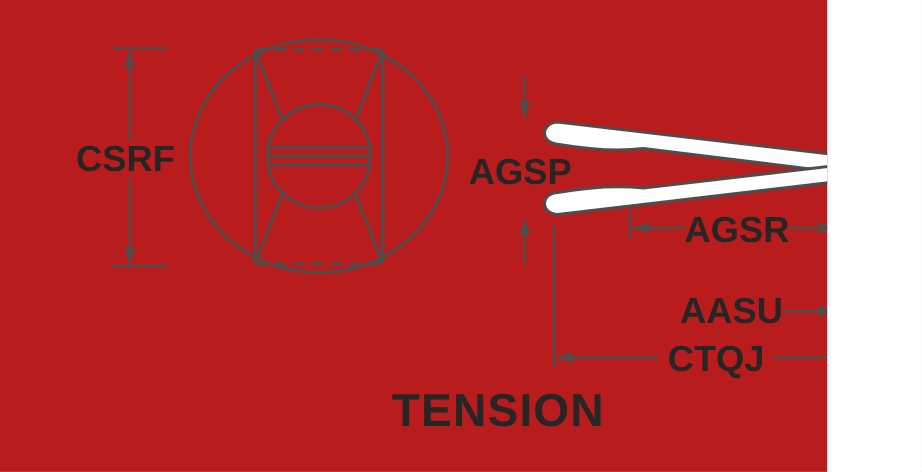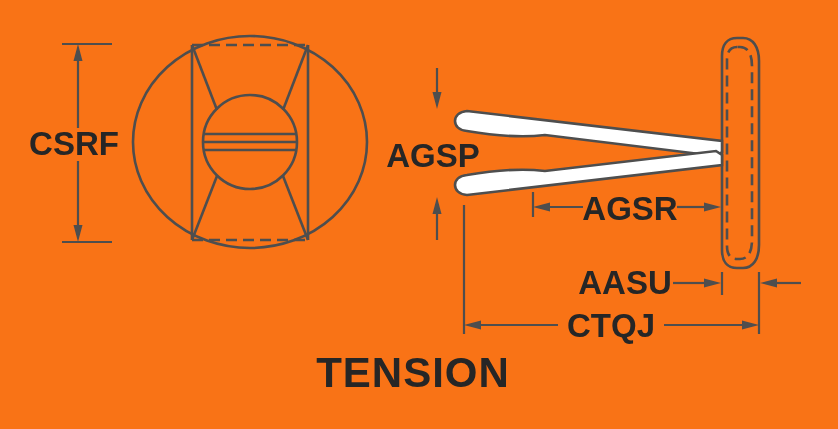--- a/index.html
+++ b/index.html
@@ -3,24 +3,25 @@
 <meta charset="utf-8">
 <style>
   html, body {
     margin: 0;
     padding: 0;
     background: #ffffff;
     font-family: "Liberation Sans", sans-serif;
   }
   .canvas {
     position: relative;
-    width: 838px;
+    width: 712px;
     height: 429px;
-    background: #f97316;
+    background: #b91c1c;
     overflow: hidden;
+    padding-left: 40px;
   }
   svg { display: block; }
   text { user-select: none; }
 </style>
 </head>
 <body>
 
 <div class="canvas">
   <svg width="838" height="429" viewBox="0 0 838 429">
 

